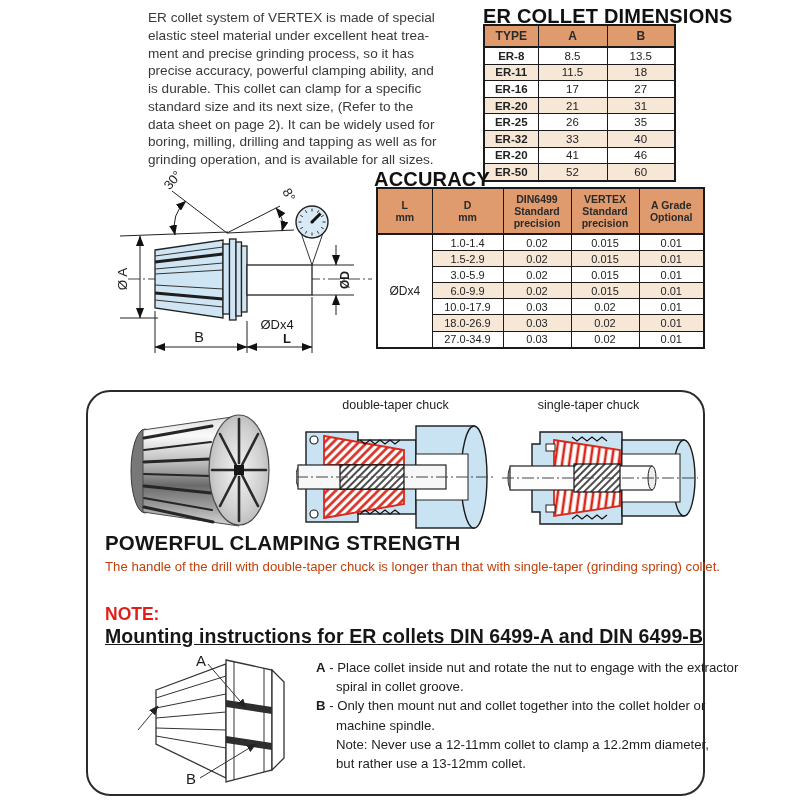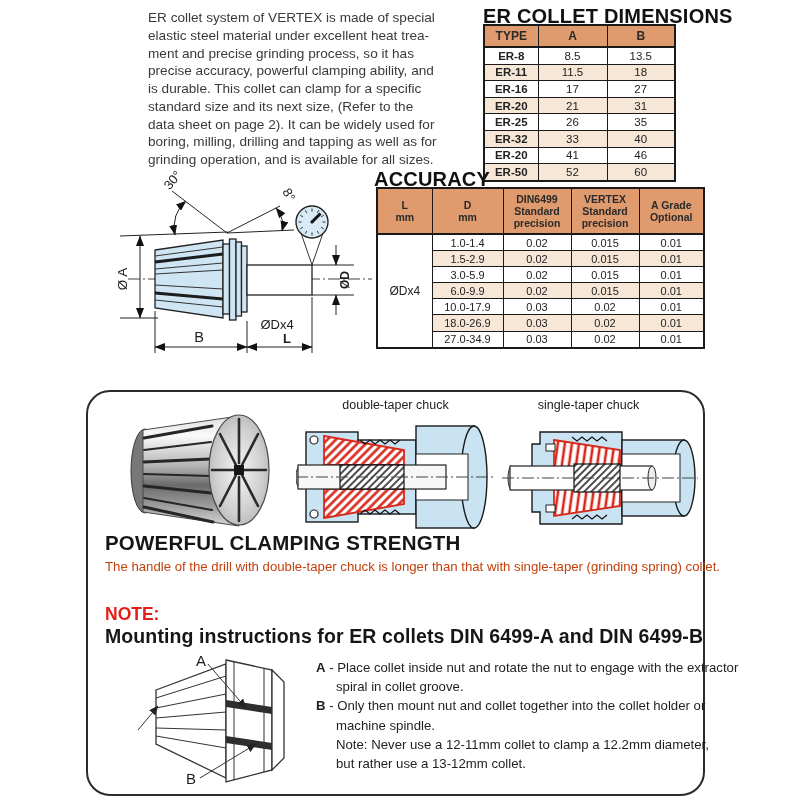--- a/index.html
+++ b/index.html
@@ -400,21 +400,21 @@
       <polyline points="70,13 75,17 80,13 85,17 90,13 95,17 100,13 105,17" fill="none" stroke="#111" stroke-width="1.2"></polyline>
       <polyline points="70,95 75,91 80,95 85,91 90,95 95,91 100,95 105,91" fill="none" stroke="#111" stroke-width="1.2"></polyline>
       <line class="cl" x1="0" y1="54" x2="196" y2="54"></line>
     </svg>
 
     <div class="abs pcs-heading" style="left:17px;top:139px;">POWERFUL CLAMPING STRENGTH</div>
     <div class="abs pcs-body" style="left:17px;top:166px;">
       <div>The handle of the drill with double-taper chuck is longer than that with single-taper (grinding spring) collet.</div>
     </div>
     <div class="abs note-label" style="left:17px;top:212px;">NOTE:</div>
-    <div class="abs mount-heading" style="left:17px;top:233px;">Mounting instructions for ER collets DIN 6499-A and DIN 6499-B</div>
+    <div class="abs mount-heading" style="left:17px;top:233px;text-decoration:underline;">Mounting instructions for ER collets DIN 6499-A and DIN 6499-B</div>
 
     <svg class="abs" style="left:48px;top:258px;" width="152" height="142" viewBox="0 0 152 142">
       <defs>
         <marker id="arr2" markerWidth="10" markerHeight="8" refX="9" refY="4" orient="auto">
           <path d="M0,0 L9.5,4 L0,8 z" fill="#222"></path>
         </marker>
       </defs>
       <polygon class="outline" points="20,40 90,14 90,128 20,94"></polygon>
       <g class="thin">
         <line x1="20" y1="48" x2="90" y2="26"></line>

